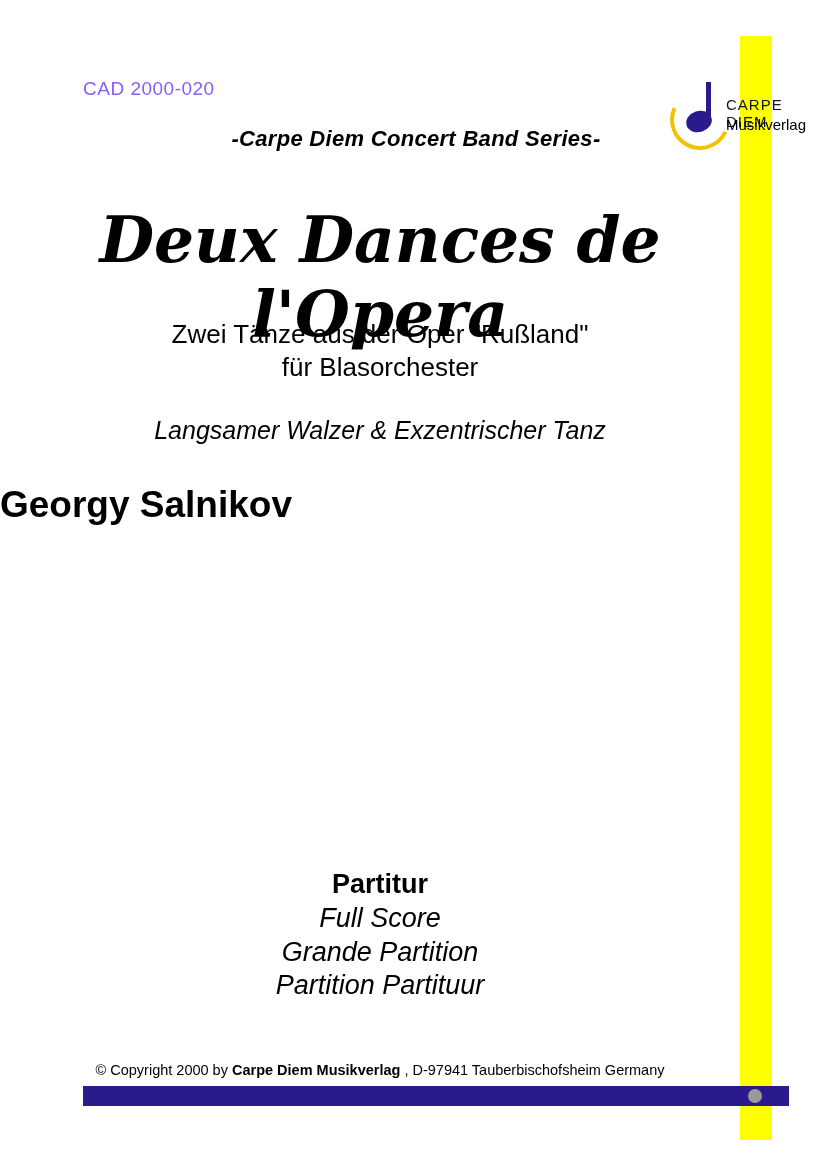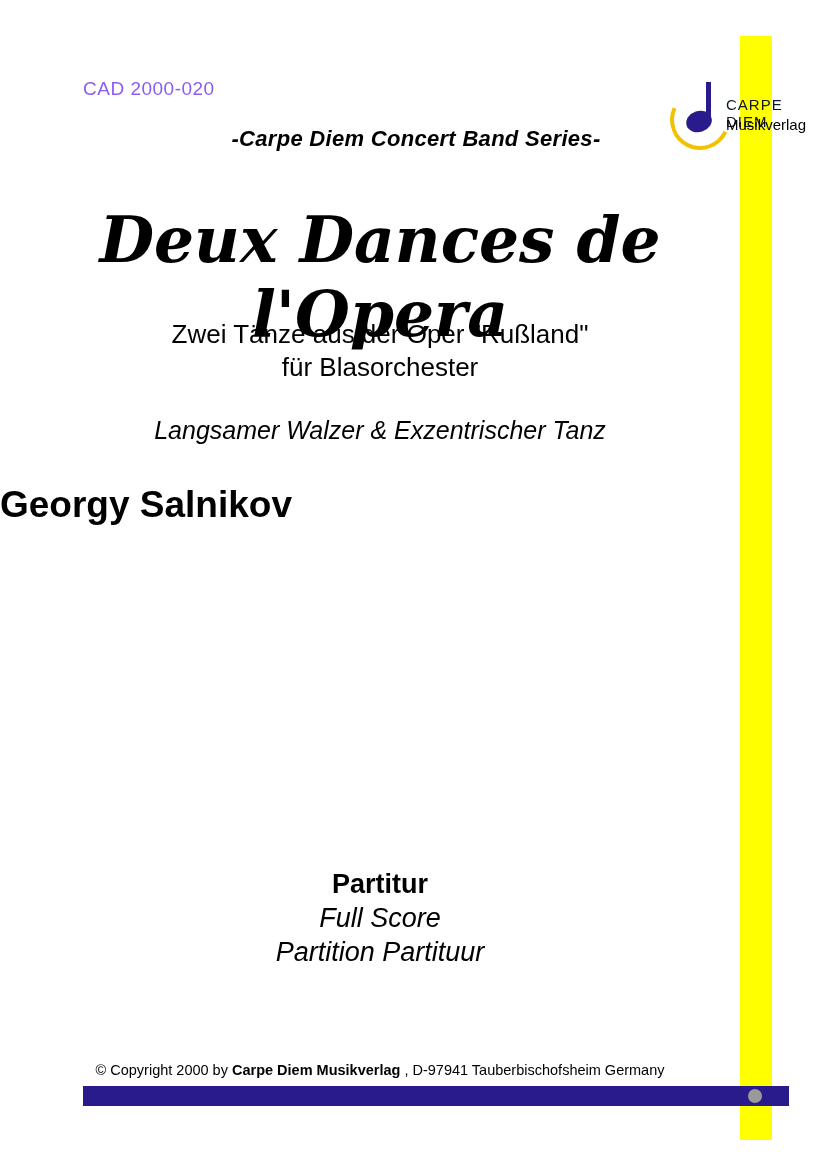--- a/index.html
+++ b/index.html
@@ -230,20 +230,21 @@
     <div>für Blasorchester</div>
   </div>
 
   <div class="movements">Langsamer Walzer &amp; Exzentrischer Tanz</div>
 
   <div class="composer">Georgy Salnikov</div>
 
   <div class="score-type">
     <div class="st-1">Partitur</div>
     <div class="st-rest">Full Score</div>
+    <div class="st-rest">Grande Partition</div>
     <div class="st-rest">Partition Partituur</div>
   </div>
 
   <div class="copyright">
     <span>© Copyright 2000 by </span><b>Carpe Diem Musikverlag</b><span> , D-97941 Tauberbischofsheim Germany</span>
   </div>
 
   <div class="blue-bar"></div>
   <div class="bar-dot"></div>
 

